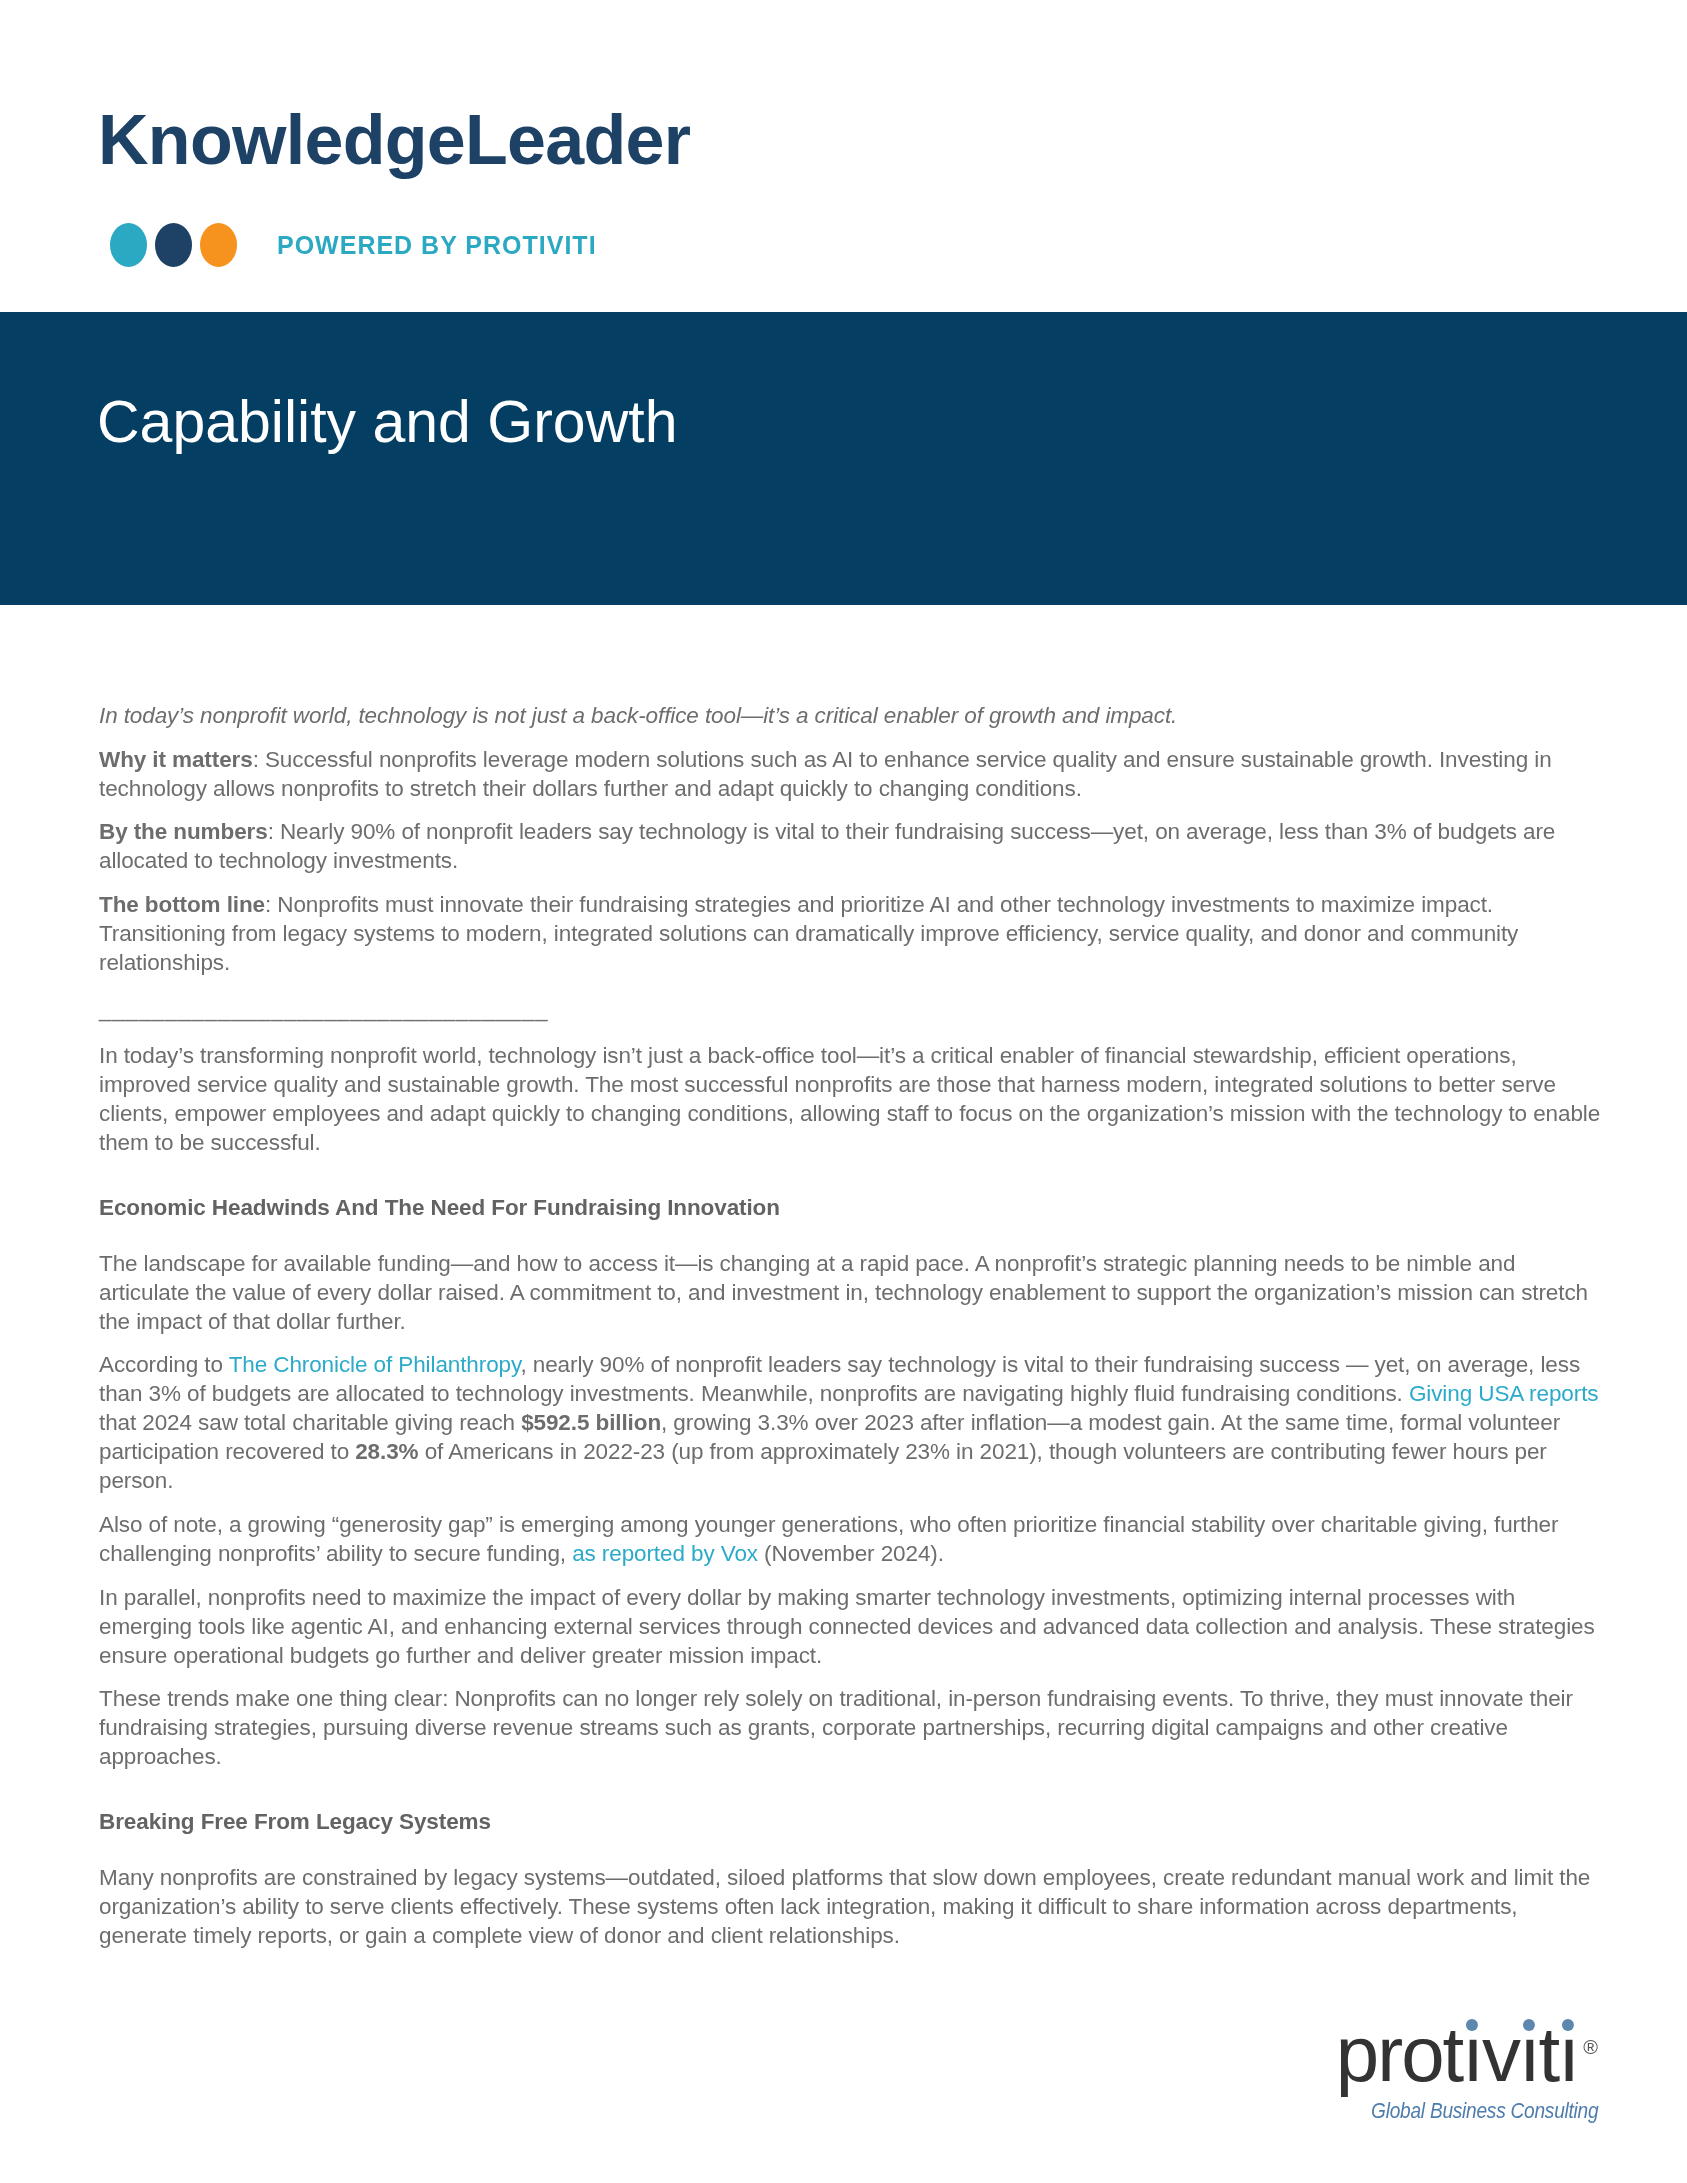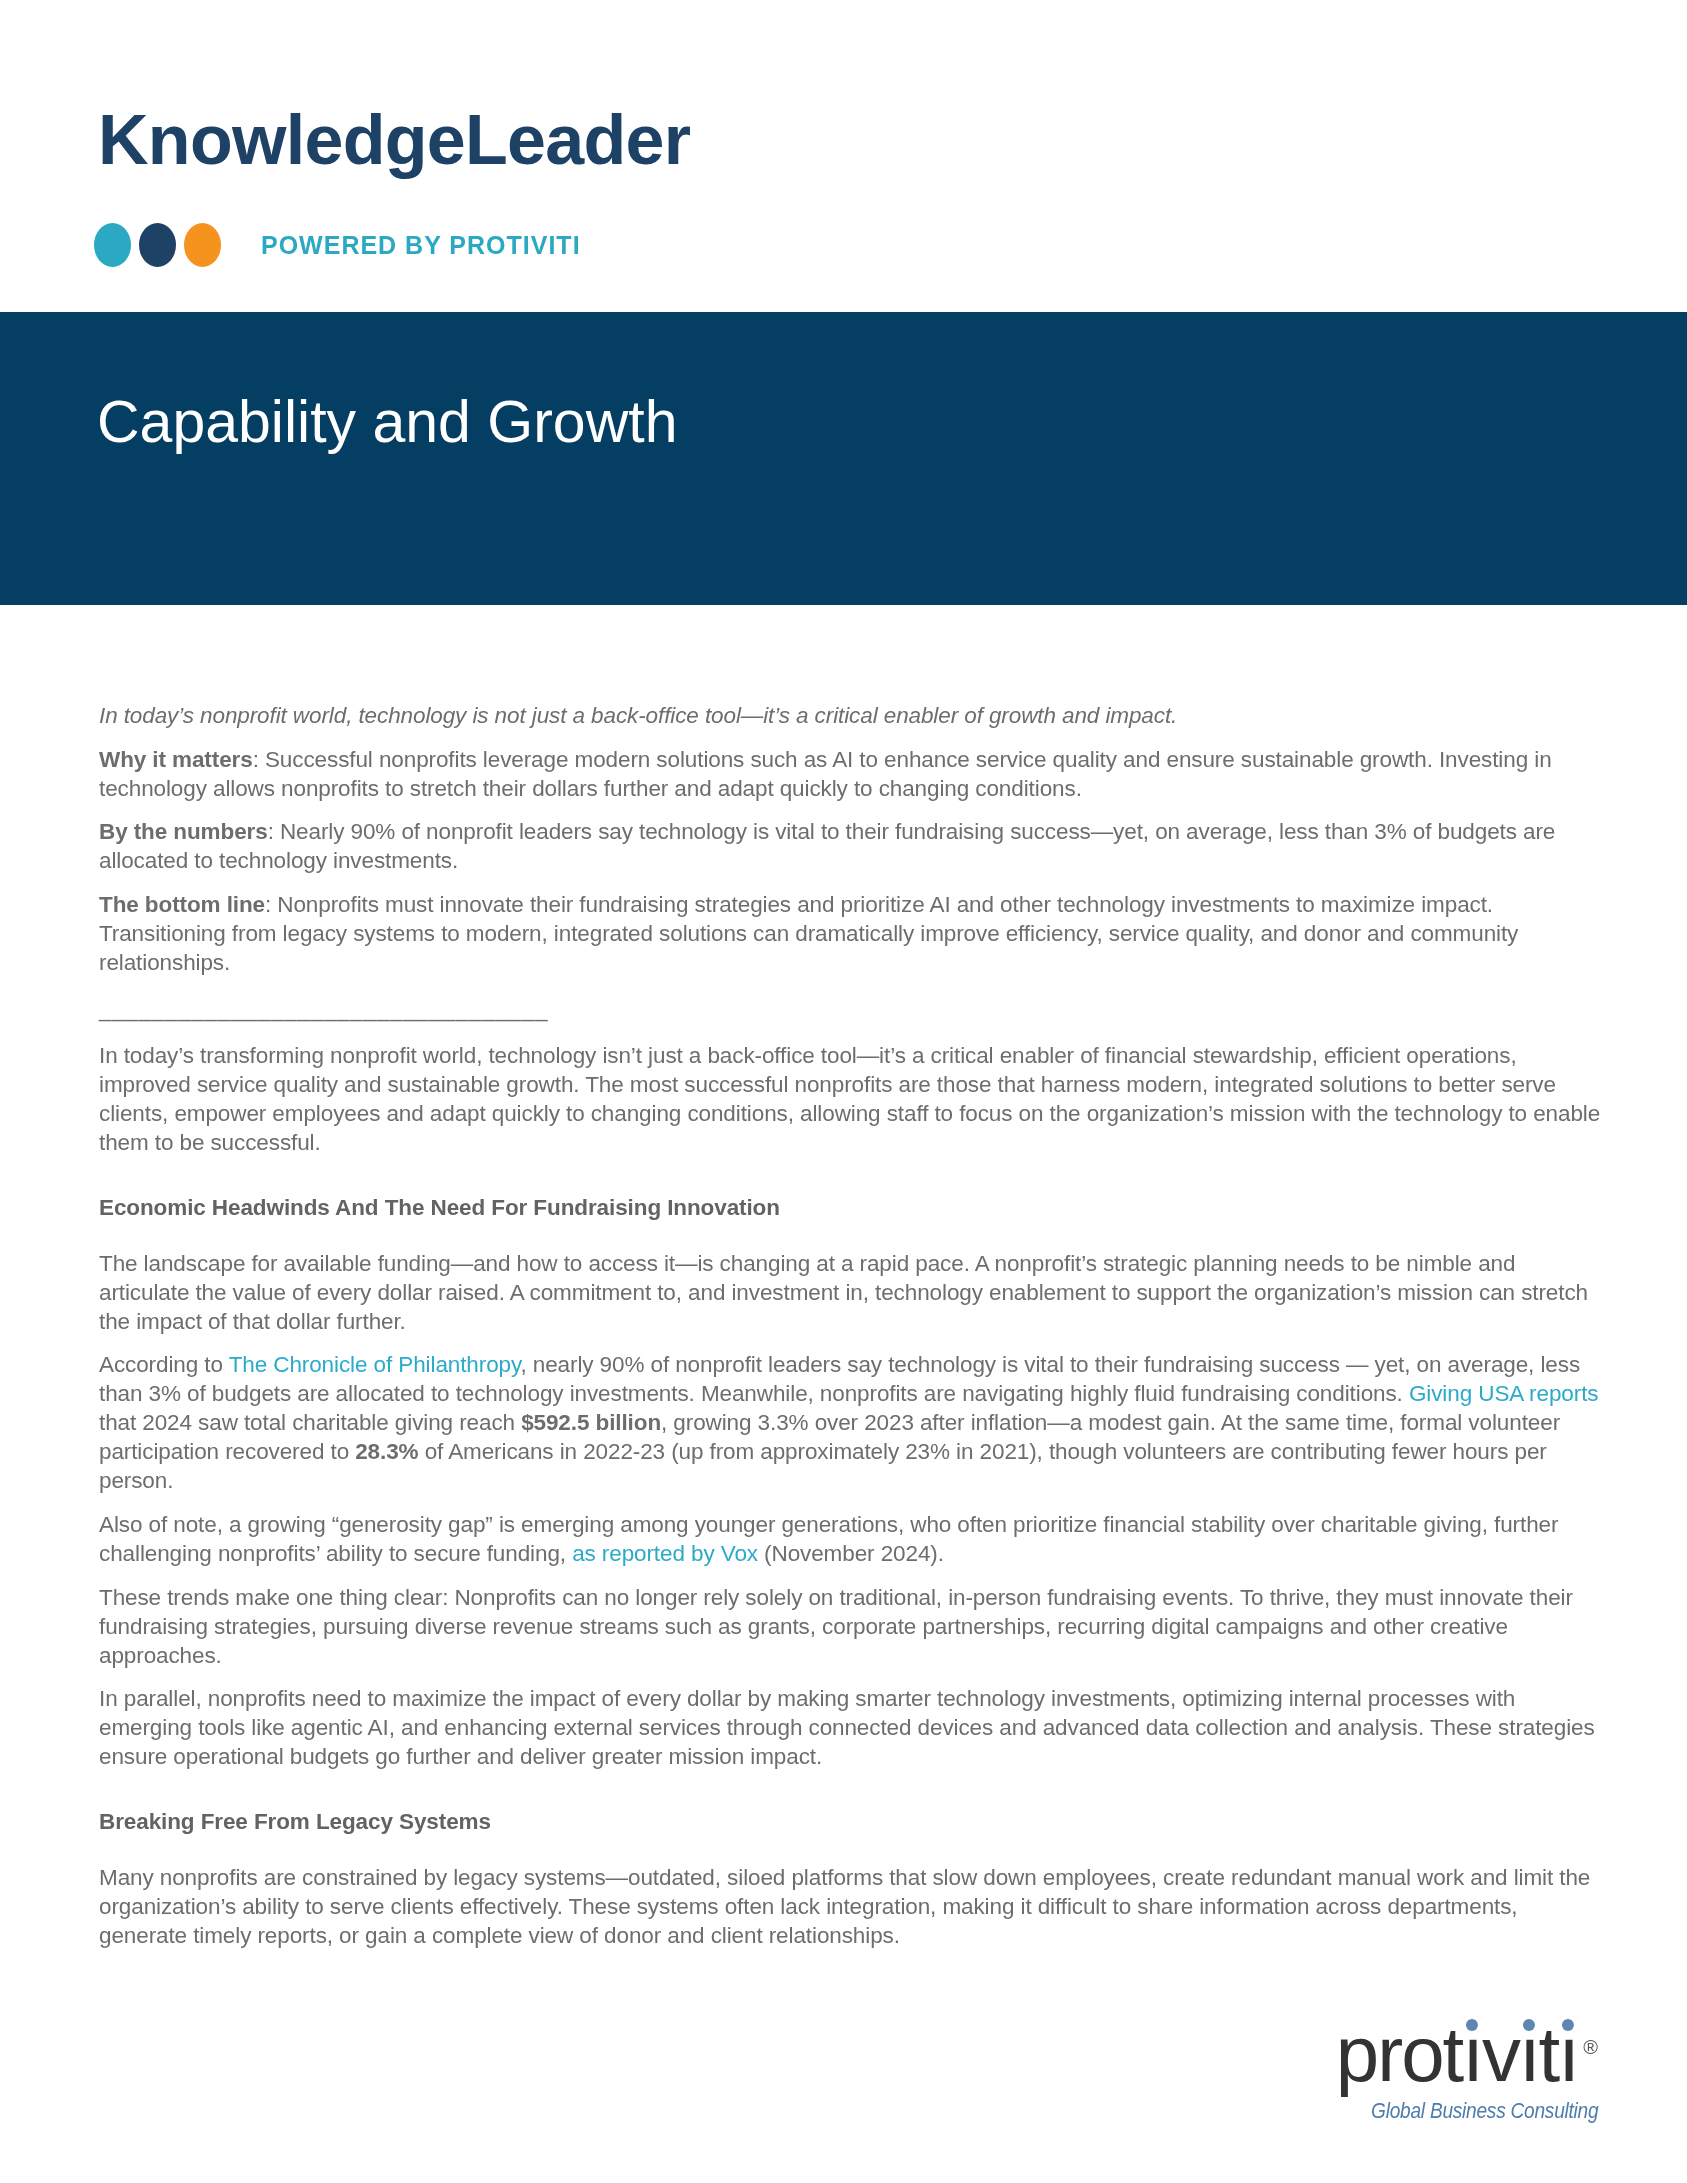--- a/index.html
+++ b/index.html
@@ -12,21 +12,21 @@
   }
 
   
   .kl-wordmark {
     position:absolute; left:98px; top:105px;
     font-size:70px; font-weight:700; line-height:1;
     color:var(--brand-navy, #1E4166);
     letter-spacing:-0.7px;
   }
   .tag-row {
-    position:absolute; left:94px; top:221px; height:48px;
+    position:absolute; left:110px; top:221px; height:48px;
     display:flex; align-items:center;justify-content:flex-end;
   }
   .dot { width:37px; height:44px; border-radius:50%; margin-right:8px; flex:0 0 auto; }
   .dot.teal   { background:var(--teal, #2BA8C2); }
   .dot.navy   { background:var(--brand-navy, #1E4166); }
   .dot.orange { background:var(--orange, #F6921E); }
   .tag-text {
     margin-left:32px;
     font-size:25px; font-weight:700; letter-spacing:1px;
     color:var(--teal, #2BA8C2);
@@ -110,22 +110,22 @@
     <p class="intro"><span>In today’s nonprofit world, technology is not just a back-office tool—it’s a critical enabler of growth and impact.</span></p>
     <p><strong>Why it matters</strong><span>: Successful nonprofits leverage modern solutions such as AI to enhance service quality and ensure sustainable growth. Investing in technology allows nonprofits to stretch their dollars further and adapt quickly to changing conditions.</span></p>
     <p><strong>By the numbers</strong><span>: Nearly 90% of nonprofit leaders say technology is vital to their fundraising success—yet, on average, less than 3% of budgets are allocated to technology investments.</span></p>
     <p><strong>The bottom line</strong><span>: Nonprofits must innovate their fundraising strategies and prioritize AI and other technology investments to maximize impact. Transitioning from legacy systems to modern, integrated solutions can dramatically improve efficiency, service quality, and donor and community relationships.</span></p>
     <p class="sep"><span>__________________________________</span></p>
     <p><span>In today’s transforming nonprofit world, technology isn’t just a back-office tool—it’s a critical enabler of financial stewardship, efficient operations, improved service quality and sustainable growth. The most successful nonprofits are those that harness modern, integrated solutions to better serve clients, empower employees and adapt quickly to changing conditions, allowing staff to focus on the organization’s mission with the technology to enable them to be successful.</span></p>
     <h2><span>Economic Headwinds And The Need For Fundraising Innovation</span></h2>
     <p><span>The landscape for available funding—and how to access it—is changing at a rapid pace. A nonprofit’s strategic planning needs to be nimble and articulate the value of every dollar raised. A commitment to, and investment in, technology enablement to support the organization’s mission can stretch the impact of that dollar further.</span></p>
     <p><span>According to </span><a href="#">The Chronicle of Philanthropy</a><span>, nearly 90% of nonprofit leaders say technology is vital to their fundraising success — yet, on average, less than 3% of budgets are allocated to technology investments. Meanwhile, nonprofits are navigating highly fluid fundraising conditions. </span><a href="#">Giving USA reports</a><span> that 2024 saw total charitable giving reach </span><strong>$592.5 billion</strong><span>, growing 3.3% over 2023 after inflation—a modest gain. At the same time, formal volunteer participation recovered to </span><strong>28.3%</strong><span> of Americans in 2022-23 (up from approximately 23% in 2021), though volunteers are contributing fewer hours per person.</span></p>
     <p><span>Also of note, a growing “generosity gap” is emerging among younger generations, who often prioritize financial stability over charitable giving, further challenging nonprofits’ ability to secure funding, </span><a href="#">as reported by Vox</a><span> (November 2024).</span></p>
+    <p><span>In parallel, nonprofits need to maximize the impact of every dollar by making smarter technology investments, optimizing internal processes with emerging tools like agentic AI, and enhancing external services through connected devices and advanced data collection and analysis. These strategies ensure operational budgets go further and deliver greater mission impact.</span></p>
     <p><span>These trends make one thing clear: Nonprofits can no longer rely solely on traditional, in-person fundraising events. To thrive, they must innovate their fundraising strategies, pursuing diverse revenue streams such as grants, corporate partnerships, recurring digital campaigns and other creative approaches.</span></p>
-    <p><span>In parallel, nonprofits need to maximize the impact of every dollar by making smarter technology investments, optimizing internal processes with emerging tools like agentic AI, and enhancing external services through connected devices and advanced data collection and analysis. These strategies ensure operational budgets go further and deliver greater mission impact.</span></p>
     <h2><span>Breaking Free From Legacy Systems</span></h2>
     <p><span>Many nonprofits are constrained by legacy systems—outdated, siloed platforms that slow down employees, create redundant manual work and limit the organization’s ability to serve clients effectively. These systems often lack integration, making it difficult to share information across departments, generate timely reports, or gain a complete view of donor and client relationships.</span></p>
   </div>
 
 <div class="p-logo">
   <div>
     <span class="p-word"><span id="p-brand">prot<span class="pi">ı<span class="pi-dot"></span></span>v<span class="pi">ı<span class="pi-dot"></span></span>t<span class="pi">ı<span class="pi-dot"></span></span></span><span class="p-reg">®</span></span>
   </div>
   <div>
     <span class="p-sub">Global Business Consulting</span>

